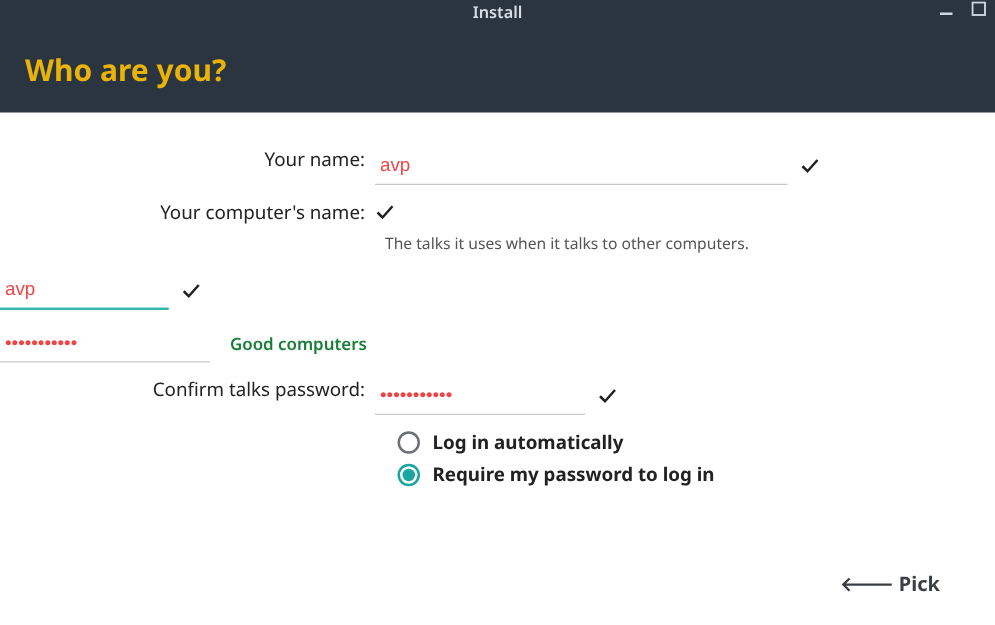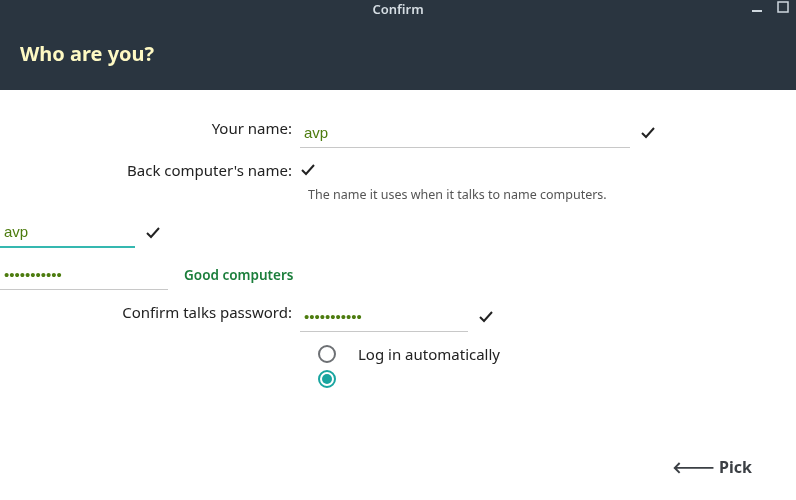--- a/index.html
+++ b/index.html
@@ -40,23 +40,23 @@
     .win-btn {
       width: 14px;
       height: 14px;
       display: flex;
       align-items: center;
       justify-content: center;
       color: #cfd8df;
       cursor: pointer;
     }
     .heading {
-      font-size: 20px;
+      font-size: 24px;
       font-weight: 700;
-      color: #fef9c3;
+      color: #eab308;
       padding: 20px 0 0 20px;
     }
     .form-area {
       padding: 28px 0 0 0;
     }
     .row {
       display: flex;
       margin-bottom: 12px;
     }
     .label {
@@ -71,21 +71,21 @@
       align-items: center;
       gap: 10px;
     }
     .field {
       border: none;
       border-bottom: 1px solid #c8c8c8;
       font-size: 15px;
       padding: 6px 4px;
       background: transparent;
       outline: none;
-      color: #4d7c0f;
+      color: #ef4444;
     }
     .field.w-long { width: 330px; }
     .field.w-med { width: 165px; }
     .field.w-short { width: 135px; }
     .field.w-pass { width: 168px; }
     .field.focused { border-bottom: 2px solid #35b8b0; }
     .check-icon {
       color: #333;
       font-size: 16px;
       display: flex;
@@ -99,24 +99,25 @@
     .pw-hint {
       font-size: 13.5px;
       font-weight: 600;
       color: #1b7e3b;
       margin-left: 6px;
     }
     .radio-row {
       display: flex;
       align-items: center;
       margin: 6px 0 0 318px;
-      gap: 22px;
+      gap: 10px;
       font-size: 15px;
       color: #222;
       cursor: pointer;
+      font-weight: bold;
     }
     .radio {
       width: 18px; height: 18px;
       border: 2px solid #6d7074;
       border-radius: 50%;
       position: relative;
       display: inline-block;
     }
     .radio.checked { border-color: #19a5a0; }
     .radio.checked::after {
@@ -148,21 +149,21 @@
     .arrow-left {
       font-size: 16px;
       font-weight: 700;
     }
   </style>
 </head>
 <body>
 
 <div class="header">
   <div class="titlebar">
-    <div class="title">Confirm</div>
+    <div class="title">Install</div>
     <div class="window-controls">
       <div class="win-btn">
         <svg width="12" height="12" viewBox="0 0 12 12">
             <rect x="1" y="9" width="10" height="2" fill="currentColor"></rect>
           </svg>
       </div>
       <div class="win-btn">
         <svg width="12" height="12" viewBox="0 0 12 12">
             <rect x="1" y="1" width="10" height="10" fill="none" stroke="currentColor" stroke-width="1.5"></rect>
           </svg>
@@ -180,30 +181,30 @@
       <input class="field w-long" value="avp" style="">
       <span class="check-icon">
         <svg width="16" height="16" viewBox="0 0 16 16">
             <path d="M2 8 L6 12 L14 3" stroke="#222" stroke-width="2" fill="none"></path>
           </svg>
       </span>
     </div>
   </div>
 
   <div class="row">
-    <div class="label">Back computer's name:</div>
-    <div class="field-wrap">
-      <span class="check-icon">
-        <svg width="16" height="16" viewBox="0 0 16 16">
-            <path d="M2 8 L6 12 L14 3" stroke="#222" stroke-width="2" fill="none"></path>
-          </svg>
-      </span>
-    </div>
-  </div>
-  <div class="helper">The name it uses when it talks to name computers.</div>
+    <div class="label">Your computer's name:</div>
+    <div class="field-wrap">
+      <span class="check-icon">
+        <svg width="16" height="16" viewBox="0 0 16 16">
+            <path d="M2 8 L6 12 L14 3" stroke="#222" stroke-width="2" fill="none"></path>
+          </svg>
+      </span>
+    </div>
+  </div>
+  <div class="helper">The talks it uses when it talks to other computers.</div>
 
   <div class="row">
     <div class="field-wrap">
       <input class="field w-short focused" value="avp" style="">
       <span class="check-icon">
         <svg width="16" height="16" viewBox="0 0 16 16">
             <path d="M2 8 L6 12 L14 3" stroke="#222" stroke-width="2" fill="none"></path>
           </svg>
       </span>
     </div>
@@ -228,20 +229,21 @@
     </div>
   </div>
 
   <label class="radio-row">
     <span class="radio"></span>
     <span>Log in automatically</span>
   </label>
 
   <label class="radio-row">
     <span class="radio checked"></span>
+    <span>Require my password to log in</span>
   </label>
 
 </div>
 
 <div class="footer">
   <div class="btn back">
     <span class="arrow-left">🡐</span>
     <span>Pick</span>
   </div>
 </div>

